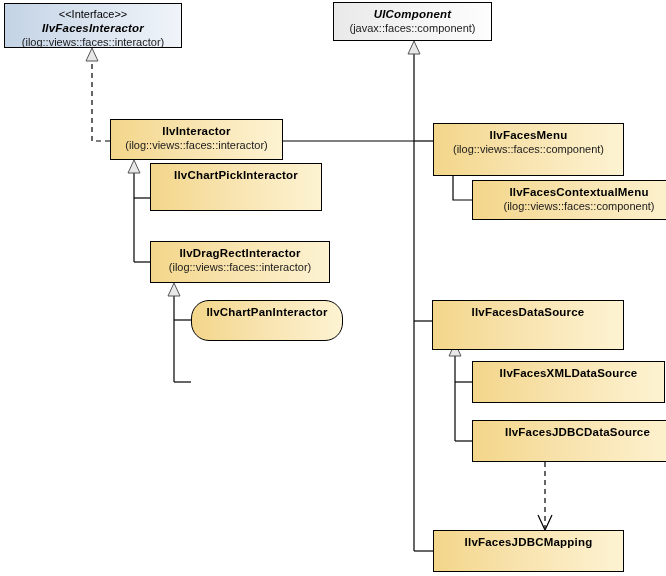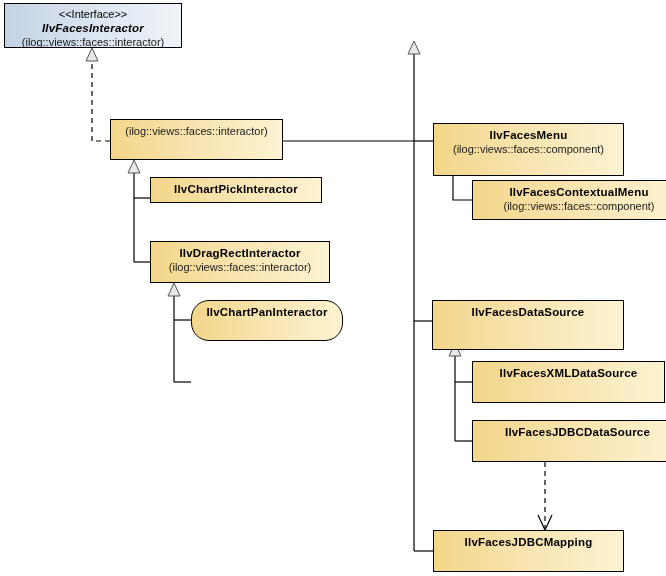--- a/index.html
+++ b/index.html
@@ -117,26 +117,31 @@
       <path d="M538,515 L545,530 L552,515" fill="none" stroke="#000" stroke-width="1.2"></path>
     </g>
   </svg>
 
   <div class="node iface" style="left:4px; top:3px; width:178px; height:45px;">
     <div class="stereo">&lt;&lt;Interface&gt;&gt;</div>
     <div class="title italic">IlvFacesInteractor</div>
     <div class="pkg">(ilog::views::faces::interactor)</div>
   </div>
 
+  <div class="node ext" style="left:333px; top:2px; width:159px; height:39px;">
+    <div class="title italic">UIComponent</div>
+    <div class="pkg">(javax::faces::component)</div>
+  </div>
 
   <div class="node cls" style="left:110px; top:119px; width:173px; height:41px;">
+    <div class="title">IlvInteractor</div>
     <div class="pkg">(ilog::views::faces::interactor)</div>
   </div>
 
-  <div class="node cls" style="left:150px; top:177px; width:172px; height:26px;">
+  <div class="node cls" style="left:150px; top:163px; width:172px; height:48px;">
     <div class="title">IlvChartPickInteractor</div>
   </div>
 
   <div class="node cls" style="left:150px; top:241px; width:180px; height:42px;">
     <div class="title">IlvDragRectInteractor</div>
     <div class="pkg">(ilog::views::faces::interactor)</div>
   </div>
 
   <div class="node cls" style="left:191px; top:300px; width:152px; height:41px;border-radius:18px;">
     <div class="title">IlvChartPanInteractor</div>

